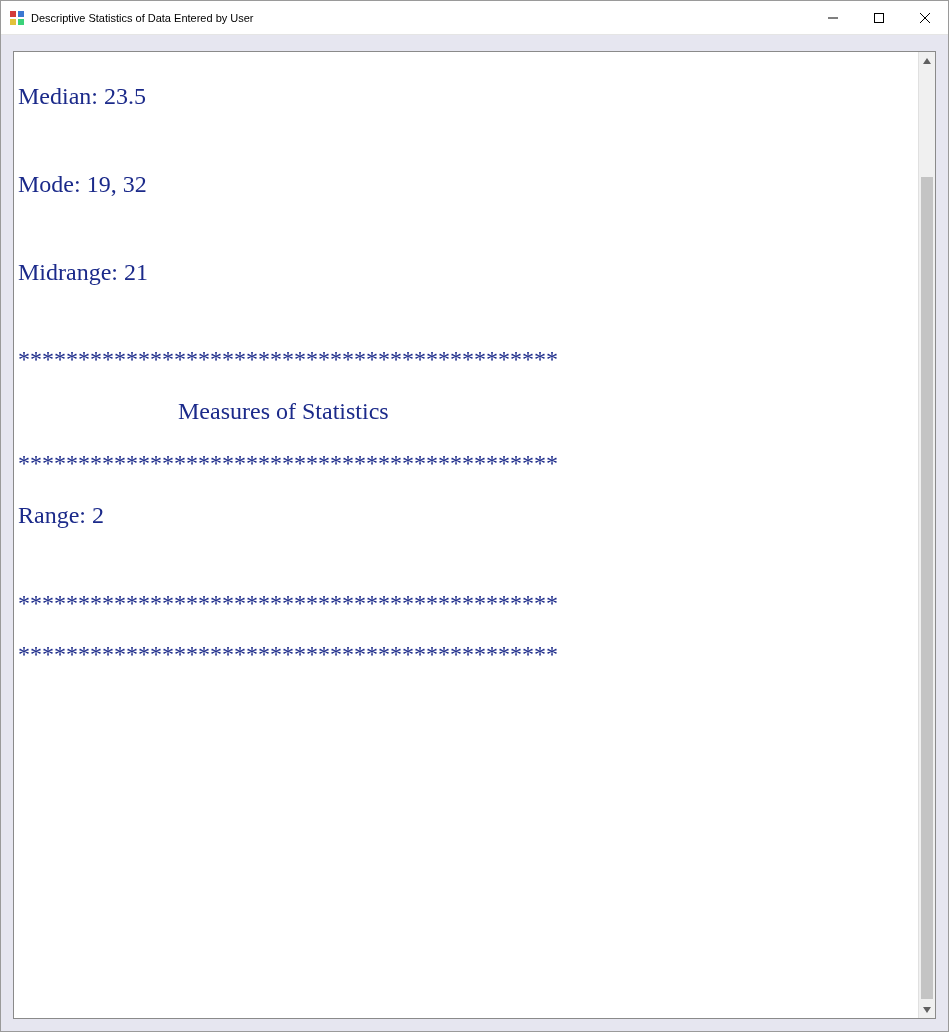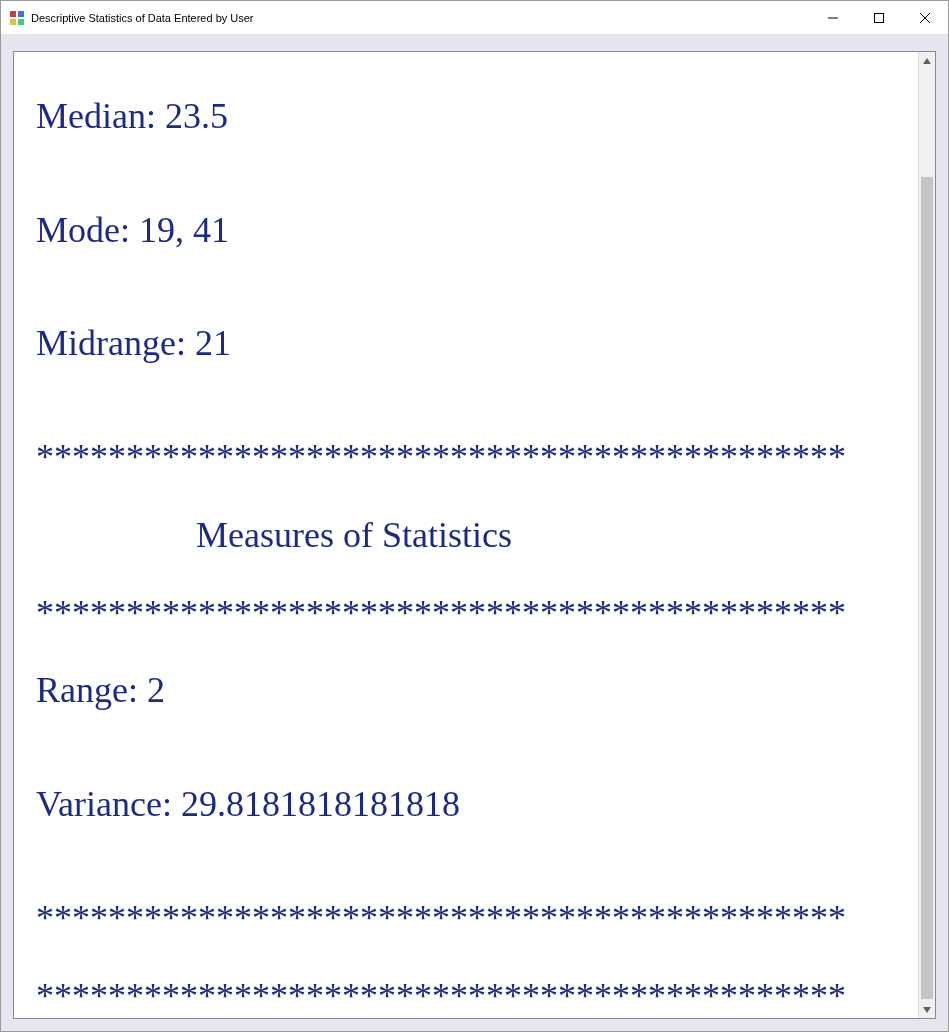--- a/index.html
+++ b/index.html
@@ -70,24 +70,24 @@
     .content-frame {
       flex: 1;
       background: #fff;
       border: 1px solid #8a8a8a;
       display: flex;
       min-height: 0;
     }
     .content-body {
       flex: 1;
       font-family: "Times New Roman", Times, serif;
-      font-size: 36px;
+      font-size: 24px;
       color: #1b2a8a;
       line-height: 1.08;
-      padding: 6px 6px 0 22px;
+      padding: 6px 6px 0 4px;
       overflow: hidden;
       white-space: pre;
     }
     .stat-line {
       margin-bottom: 36px;
     }
     .section-heading {
       text-align: left;
       padding-left: 160px;
     }
@@ -155,27 +155,26 @@
             <line x1="10" y1="0" x2="0" y2="10" stroke="#000" stroke-width="1"></line>
           </svg>
       </button>
     </div>
   </div>
 
   <div class="client-area">
     <div class="content-frame">
       <div class="content-body">
 <div class="stat-line">Median: 23.5</div>
-<div class="stat-line">Mode: 19, 41</div>
+<div class="stat-line">Mode: 19, 32</div>
 <div class="stat-line">Midrange: 21</div>
 <div class="divider">*********************************************</div>
 <div class="section-heading">Measures of Statistics</div>
 <div class="divider">*********************************************</div>
 <div class="stat-line">Range: 2</div>
-<div class="stat-line">Variance: 29.8181818181818</div>
 <div class="divider">*********************************************</div>
 <div class="divider">*********************************************</div>
 
 
 
 
 
       </div>
       <div class="scrollbar">
         <div class="scroll-arrow up">

